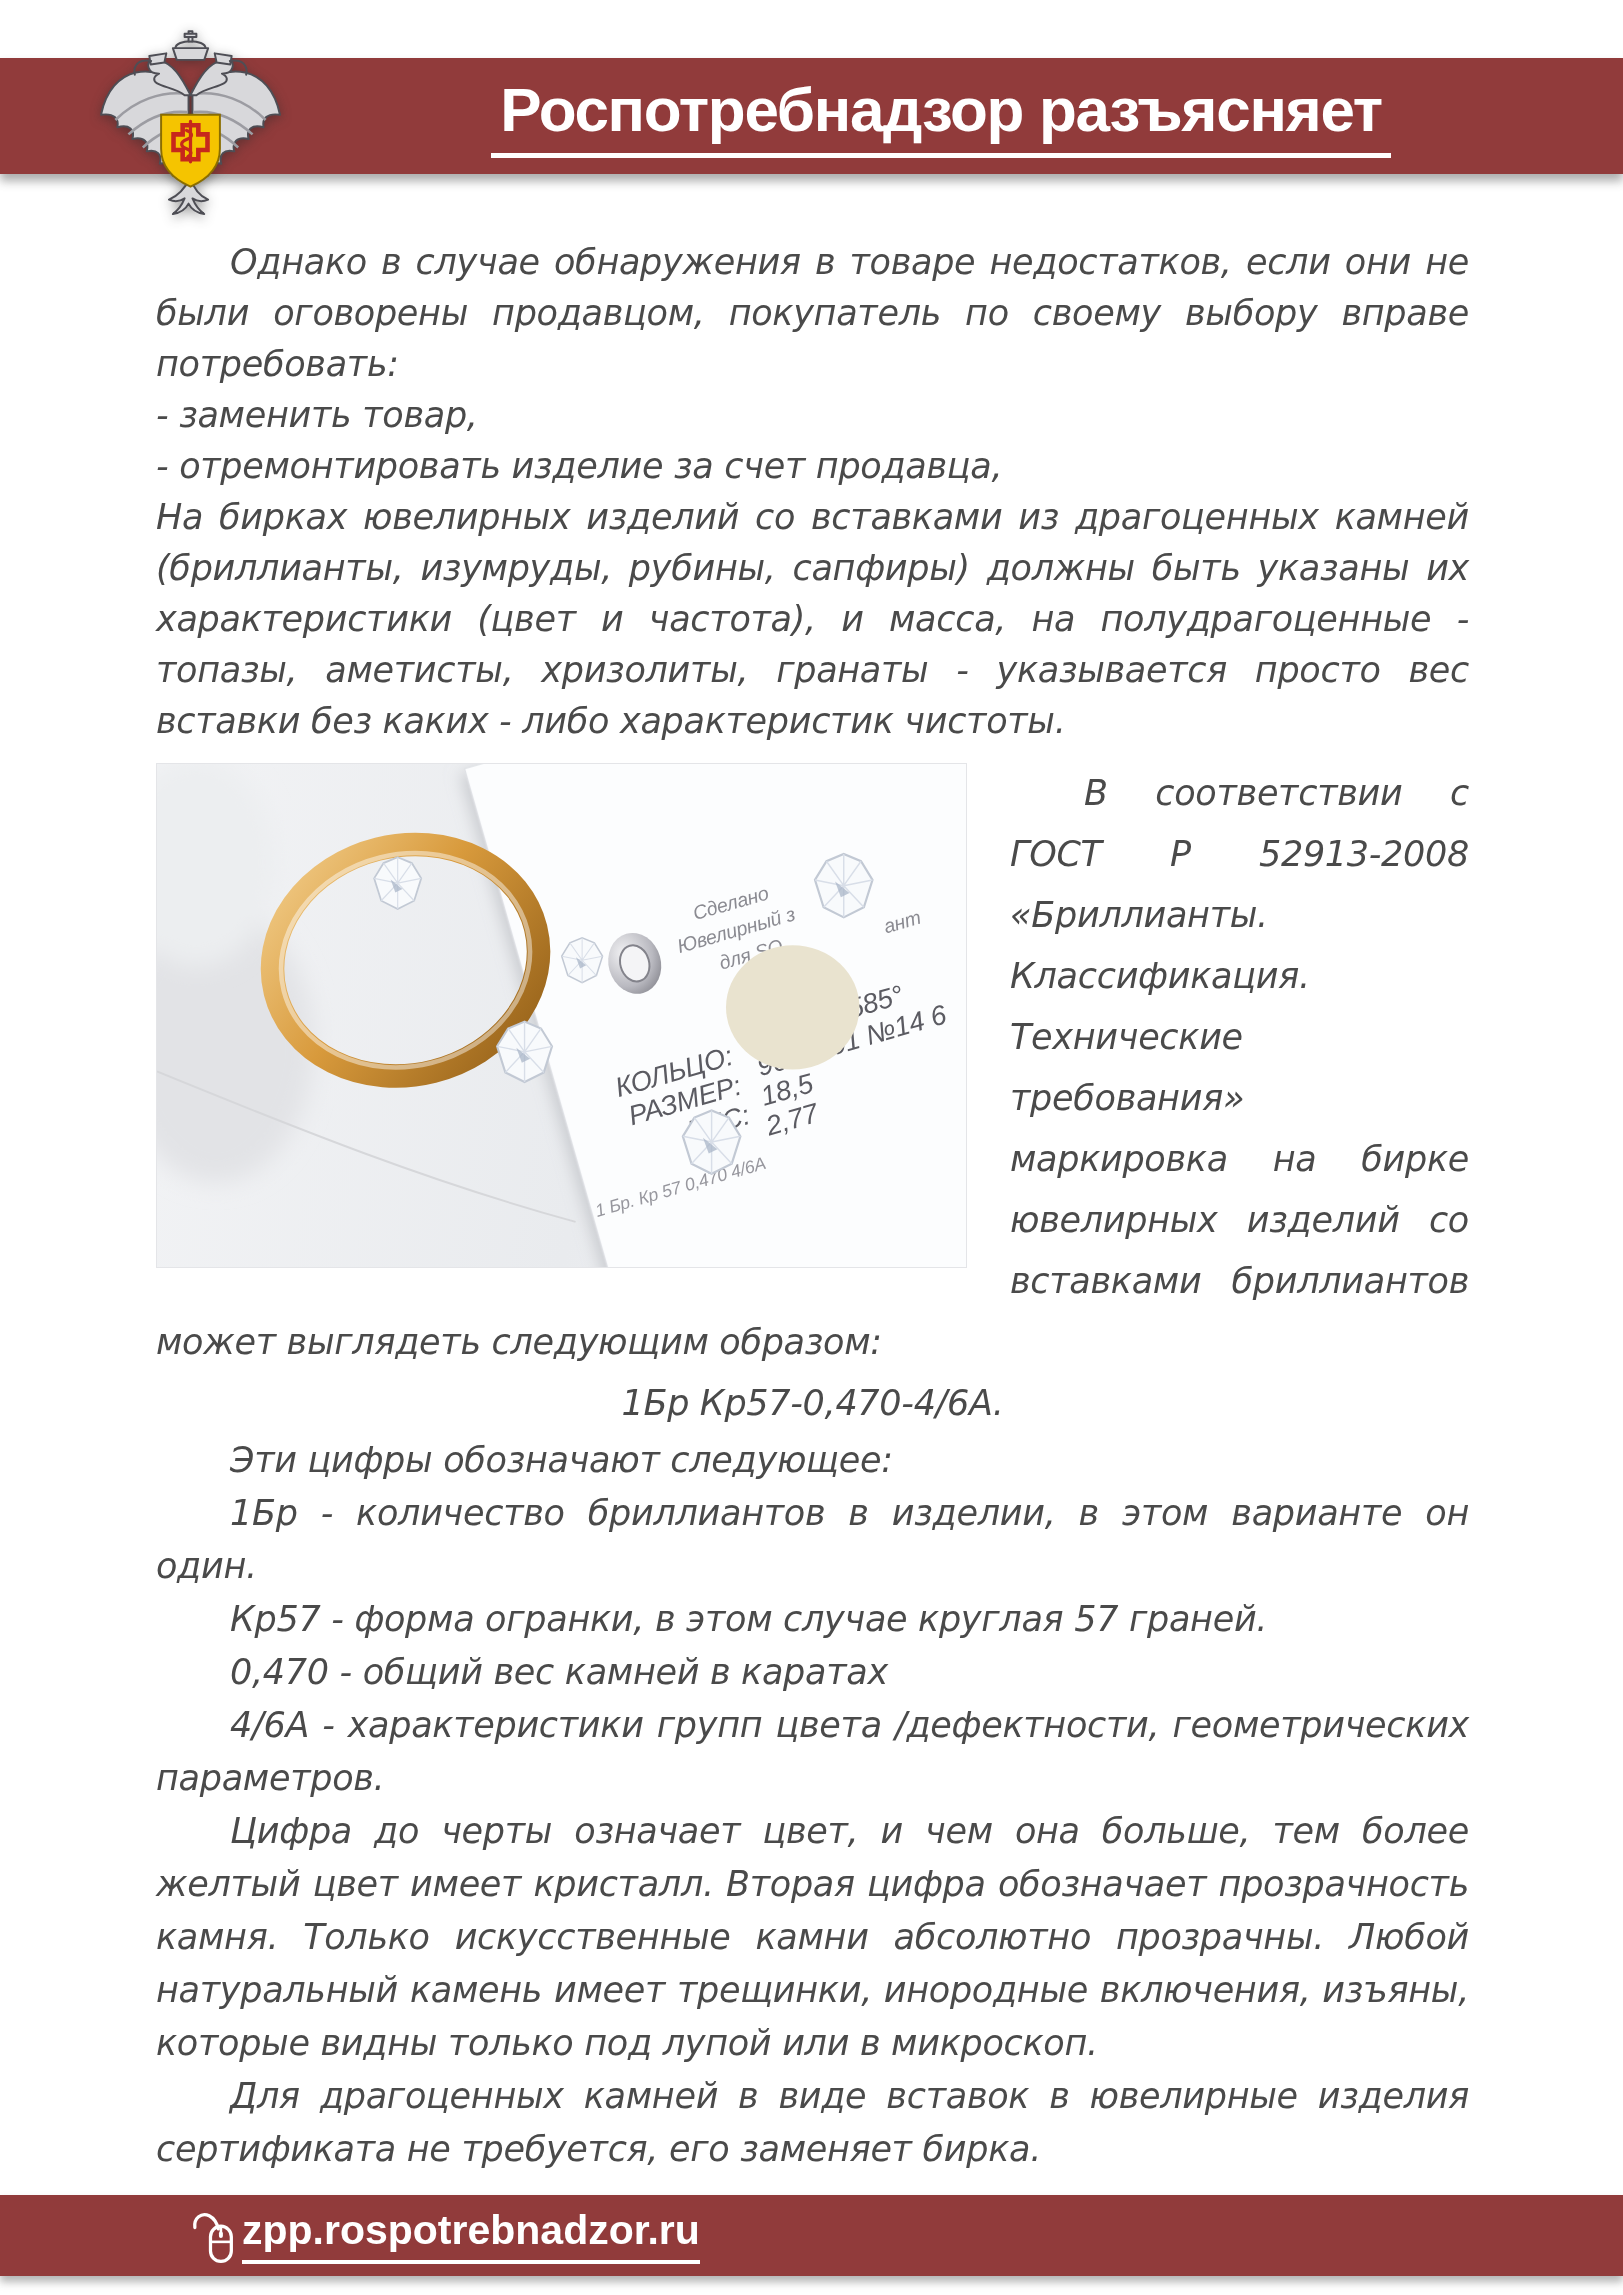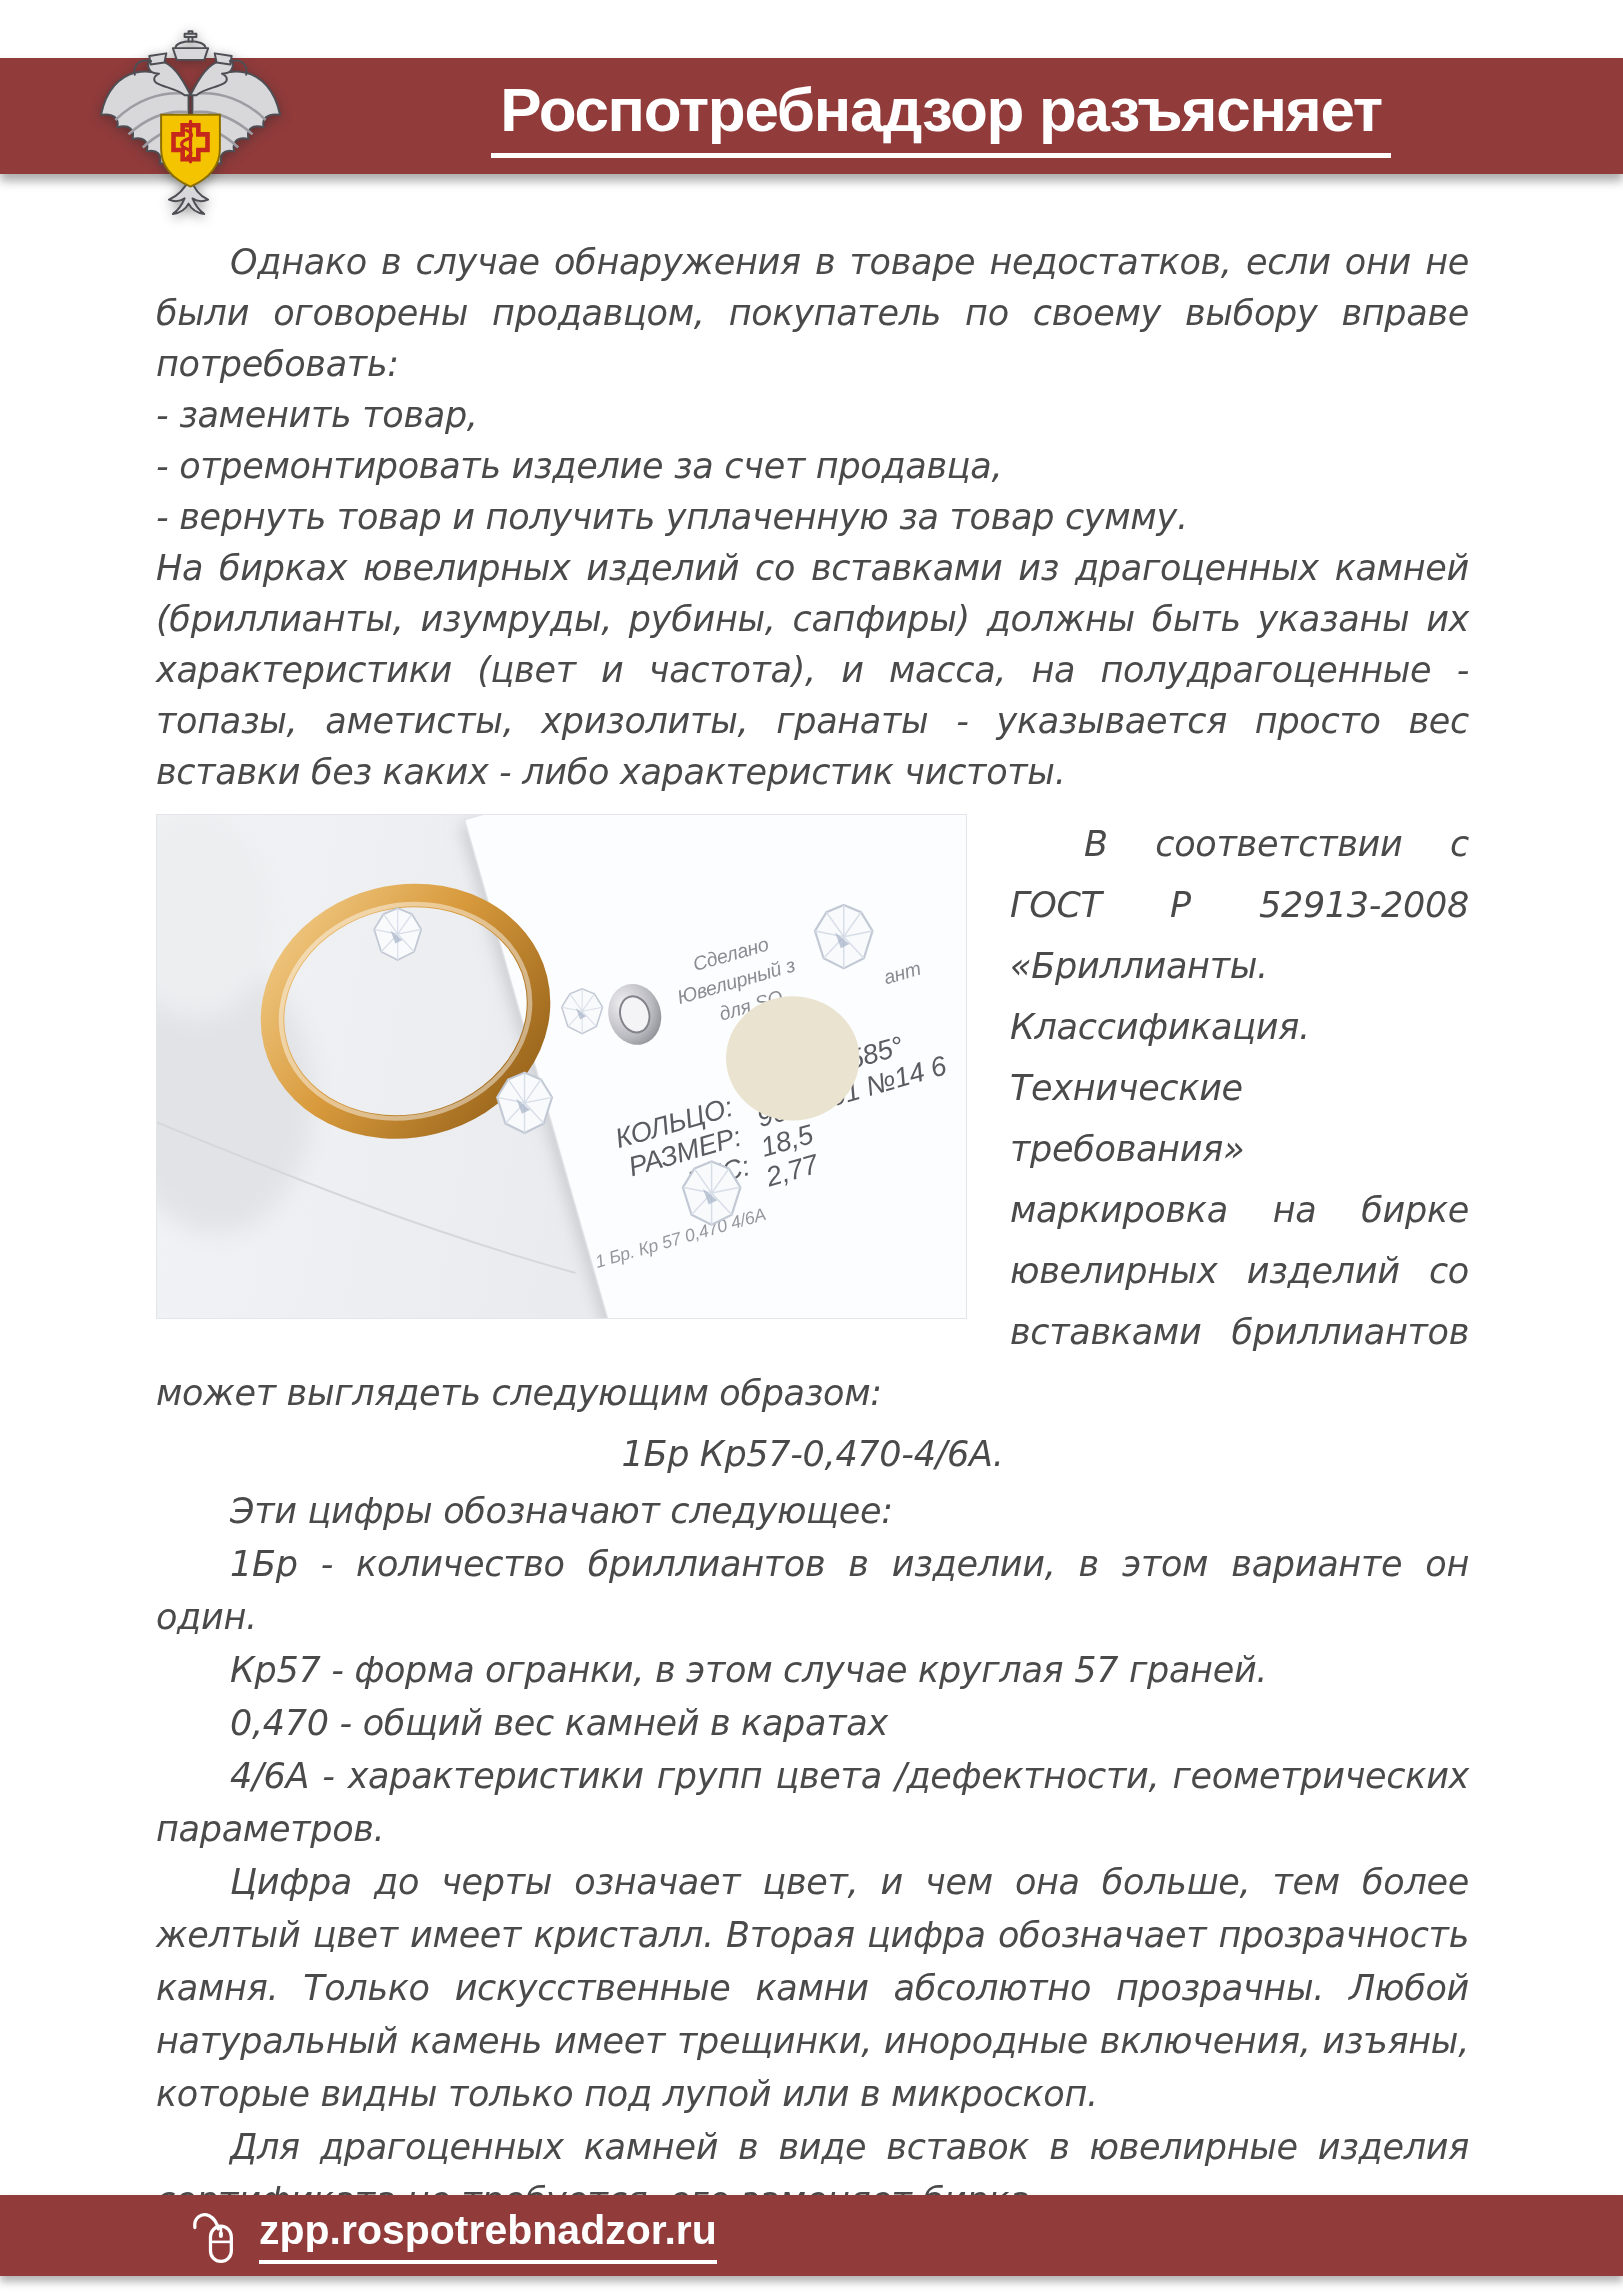--- a/index.html
+++ b/index.html
@@ -32,21 +32,21 @@
   .photo{float:left;width:811px;height:505px;margin-right:43px;position:relative;
          background:linear-gradient(100deg,#f2f3f5,#e9ebee 55%,#f4f5f7);
          border:0.7px solid #e4e5e8;box-sizing:border-box;overflow:hidden;}
   .photo svg{position:absolute;left:0;top:0;}
   .rightcol p{line-height:61px;}
   .formula{text-align:center;line-height:61px;}
   .post p{line-height:53px;}
 
   
   .footer-left{position:absolute;top:2195px;height:81px;left:192px;
-               display:flex;align-items:center;gap:17px;}
+               display:flex;align-items:center;}
   .site{color:#fff;font-family:"Liberation Sans",sans-serif;font-weight:bold;font-size:41px;
         border-bottom:4.6px solid #fff;padding-bottom:5.2px;text-decoration:none;white-space:nowrap;}
   .footer-right{position:absolute;top:2195px;height:81px;right:88px;
                 display:flex;align-items:center;}
   .footer-right span{color:#EBD7D7;font-family:"Liberation Sans",sans-serif;font-weight:bold;
                      font-size:41px;border-bottom:4.6px solid #EBD7D7;padding-bottom:5.2px;
                      white-space:nowrap;}
 </style>
 </head>
 <body>
@@ -100,21 +100,20 @@
       <path d="M110 142 h90 v52 c0 30 -20 47 -45 58 c-25 -11 -45 -28 -45 -58 Z" fill="#F5C400" stroke="#8a6d00" stroke-width="3"></path>
       <path d="M143 158 h24 v14 h14 v24 h-14 v14 h-24 v-14 h-14 v-24 h14 Z" fill="none" stroke="#C7281C" stroke-width="7"></path>
       <path d="M155 152 v62 M149 166 c10 4 10 10 0 14 c-10 4 -10 10 0 14 c8 3 9 8 2 12" fill="none" stroke="#C7281C" stroke-width="5" stroke-linecap="round"></path>
     </g>
   </svg>
 
   <div class="content">
     <p class="indent">Однако в случае обнаружения в товаре недостатков, если они не были оговорены продавцом, покупатель по своему выбору вправе потребовать:</p>
     <p>- заменить товар,</p>
     <p>- отремонтировать изделие за счет продавца,</p>
-    <p>- вернуть товар и получить уплаченную за товар сумму.</p>
     <p class="mt12">На бирках ювелирных изделий со вставками из драгоценных камней (бриллианты, изумруды, рубины, сапфиры) должны быть указаны их характеристики (цвет и частота), и масса, на полудрагоценные - топазы, аметисты, хризолиты, гранаты - указывается просто вес вставки без каких - либо характеристик чистоты.</p>
 
     <div class="media">
 
       <div class="photo">
         <svg width="811" height="505" viewBox="0 0 1240 772" style="font-size:54px">
           <defs>
             <linearGradient id="gold" x1="0" y1="0" x2="1" y2="1">
               <stop offset="0" stop-color="#f3cf8d"></stop>
               <stop offset=".45" stop-color="#d89a3c"></stop>

